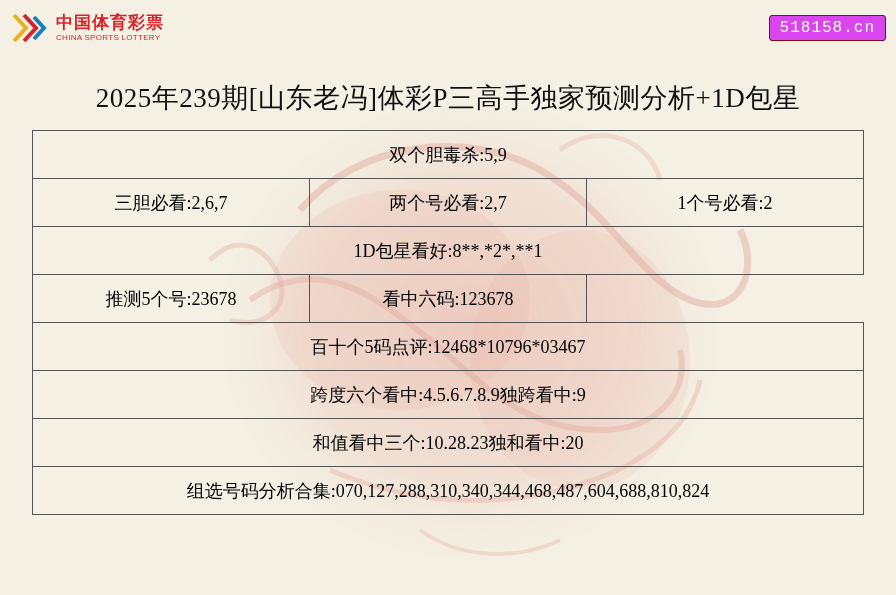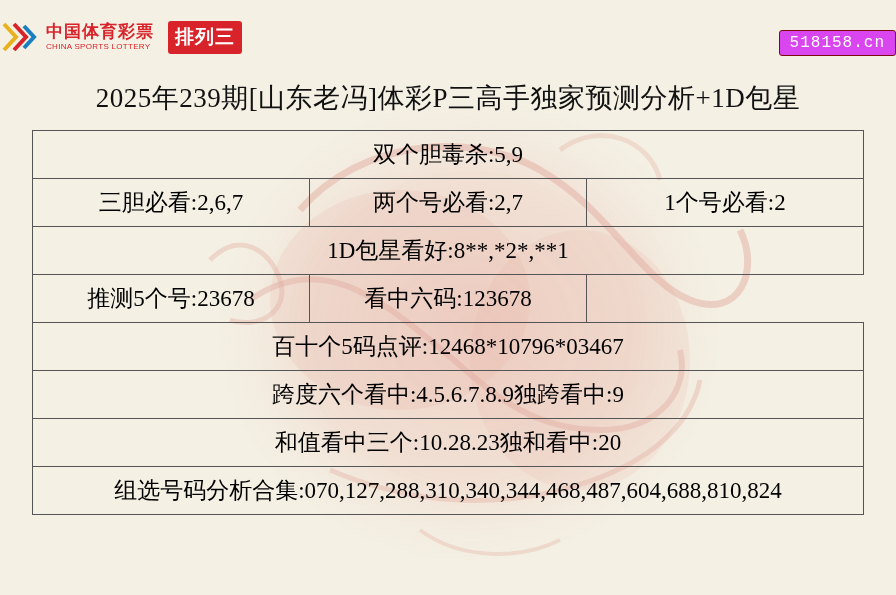--- a/index.html
+++ b/index.html
@@ -23,22 +23,22 @@
     pointer-events: none;
     z-index: 0;
   }
 
   
   .header {
     position: relative;
     z-index: 3;
     height: 56px;
     display: flex;
-    align-items: flex-end;
-    padding: 0 0;
+    align-items: center;
+    padding: 0 10px;
     box-sizing: border-box;
   }
   .logo-wrap {
     display: flex;
     align-items: center;
     gap: 8px;
   }
   .logo-mark {
     width: 38px;
     height: 38px;
@@ -109,21 +109,21 @@
   table.pred {
     width: 100%;
     border-collapse: collapse;
     table-layout: fixed;
   }
   table.pred td {
     border: 1px solid #555555;
     height: 43px;
     text-align: center;
     vertical-align: middle;
-    font-size: 23px;
+    font-size: 18px;
     color: #000000;
     font-family: "Liberation Serif", serif;
     background: transparent;
     padding: 2px 4px;
   }
   .note-row td {
     font-size: 17px;
   }
 </style>
 </head>
@@ -156,21 +156,20 @@
       <svg width="38" height="38" viewBox="0 0 38 38" xmlns="http://www.w3.org/2000/svg">
         <path d="M4 6 L16 19 L4 32" fill="none" stroke="#e8b21e" stroke-width="4"></path>
         <path d="M14 6 L26 19 L14 32" fill="none" stroke="#d8232a" stroke-width="4"></path>
         <path d="M24 8 L34 19 L24 30" fill="none" stroke="#1a7fc1" stroke-width="4"></path>
       </svg>
     </span>
     <span class="logo-text">
       <span class="logo-cn">中国体育彩票</span>
       <span class="logo-en">CHINA SPORTS LOTTERY</span>
     </span>
-    <span class="logo-badge">排列三</span>
   </div>
   <div class="counter">518158.cn</div>
 </div>
 
 <div class="title">2025年239期[山东老冯]体彩P三高手独家预测分析+1D包星</div>
 
 <div class="table-wrap">
   <table class="pred">
     <tbody>
         <tr>

